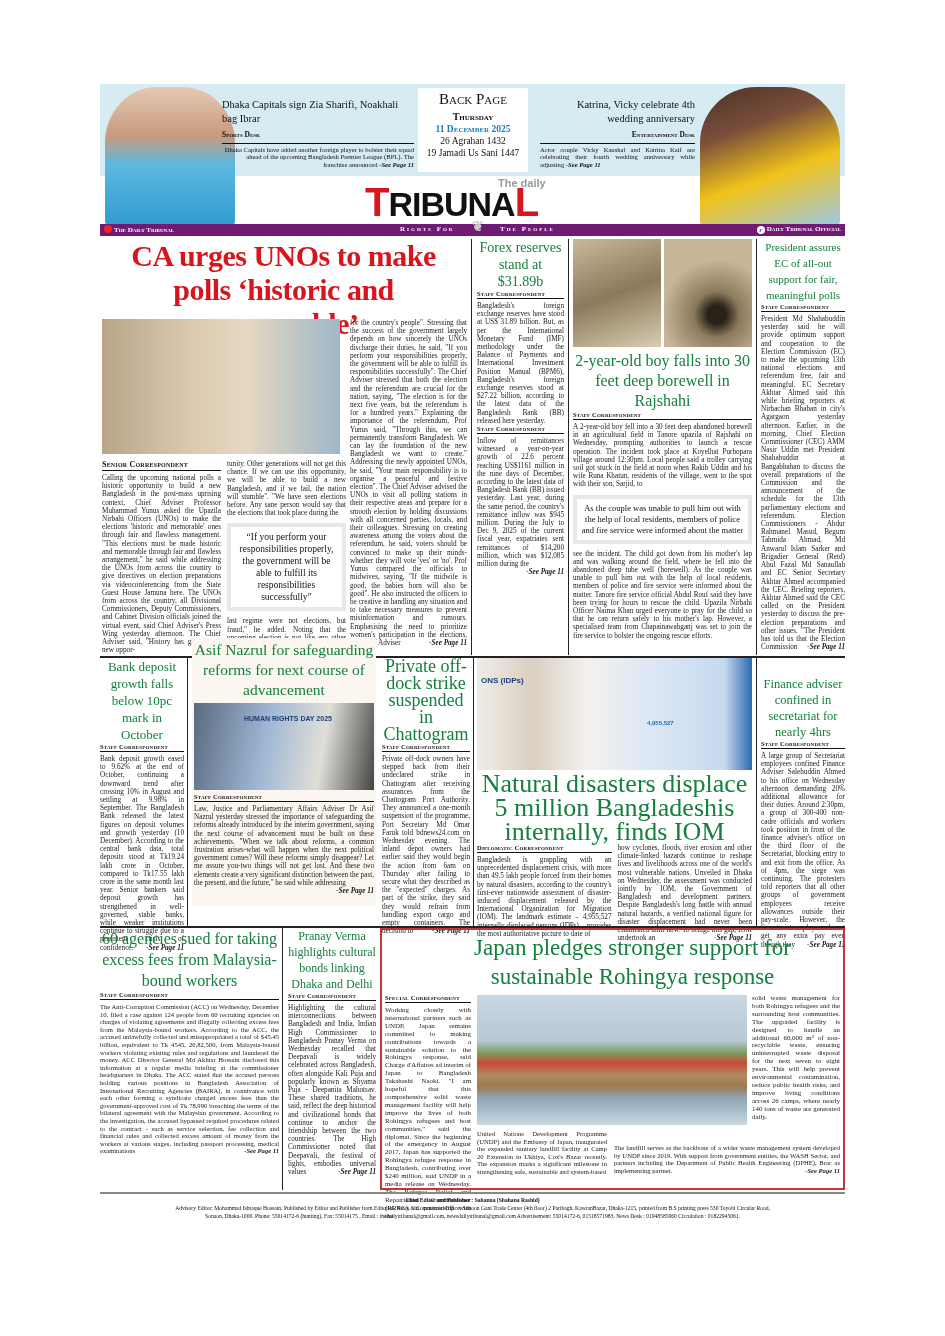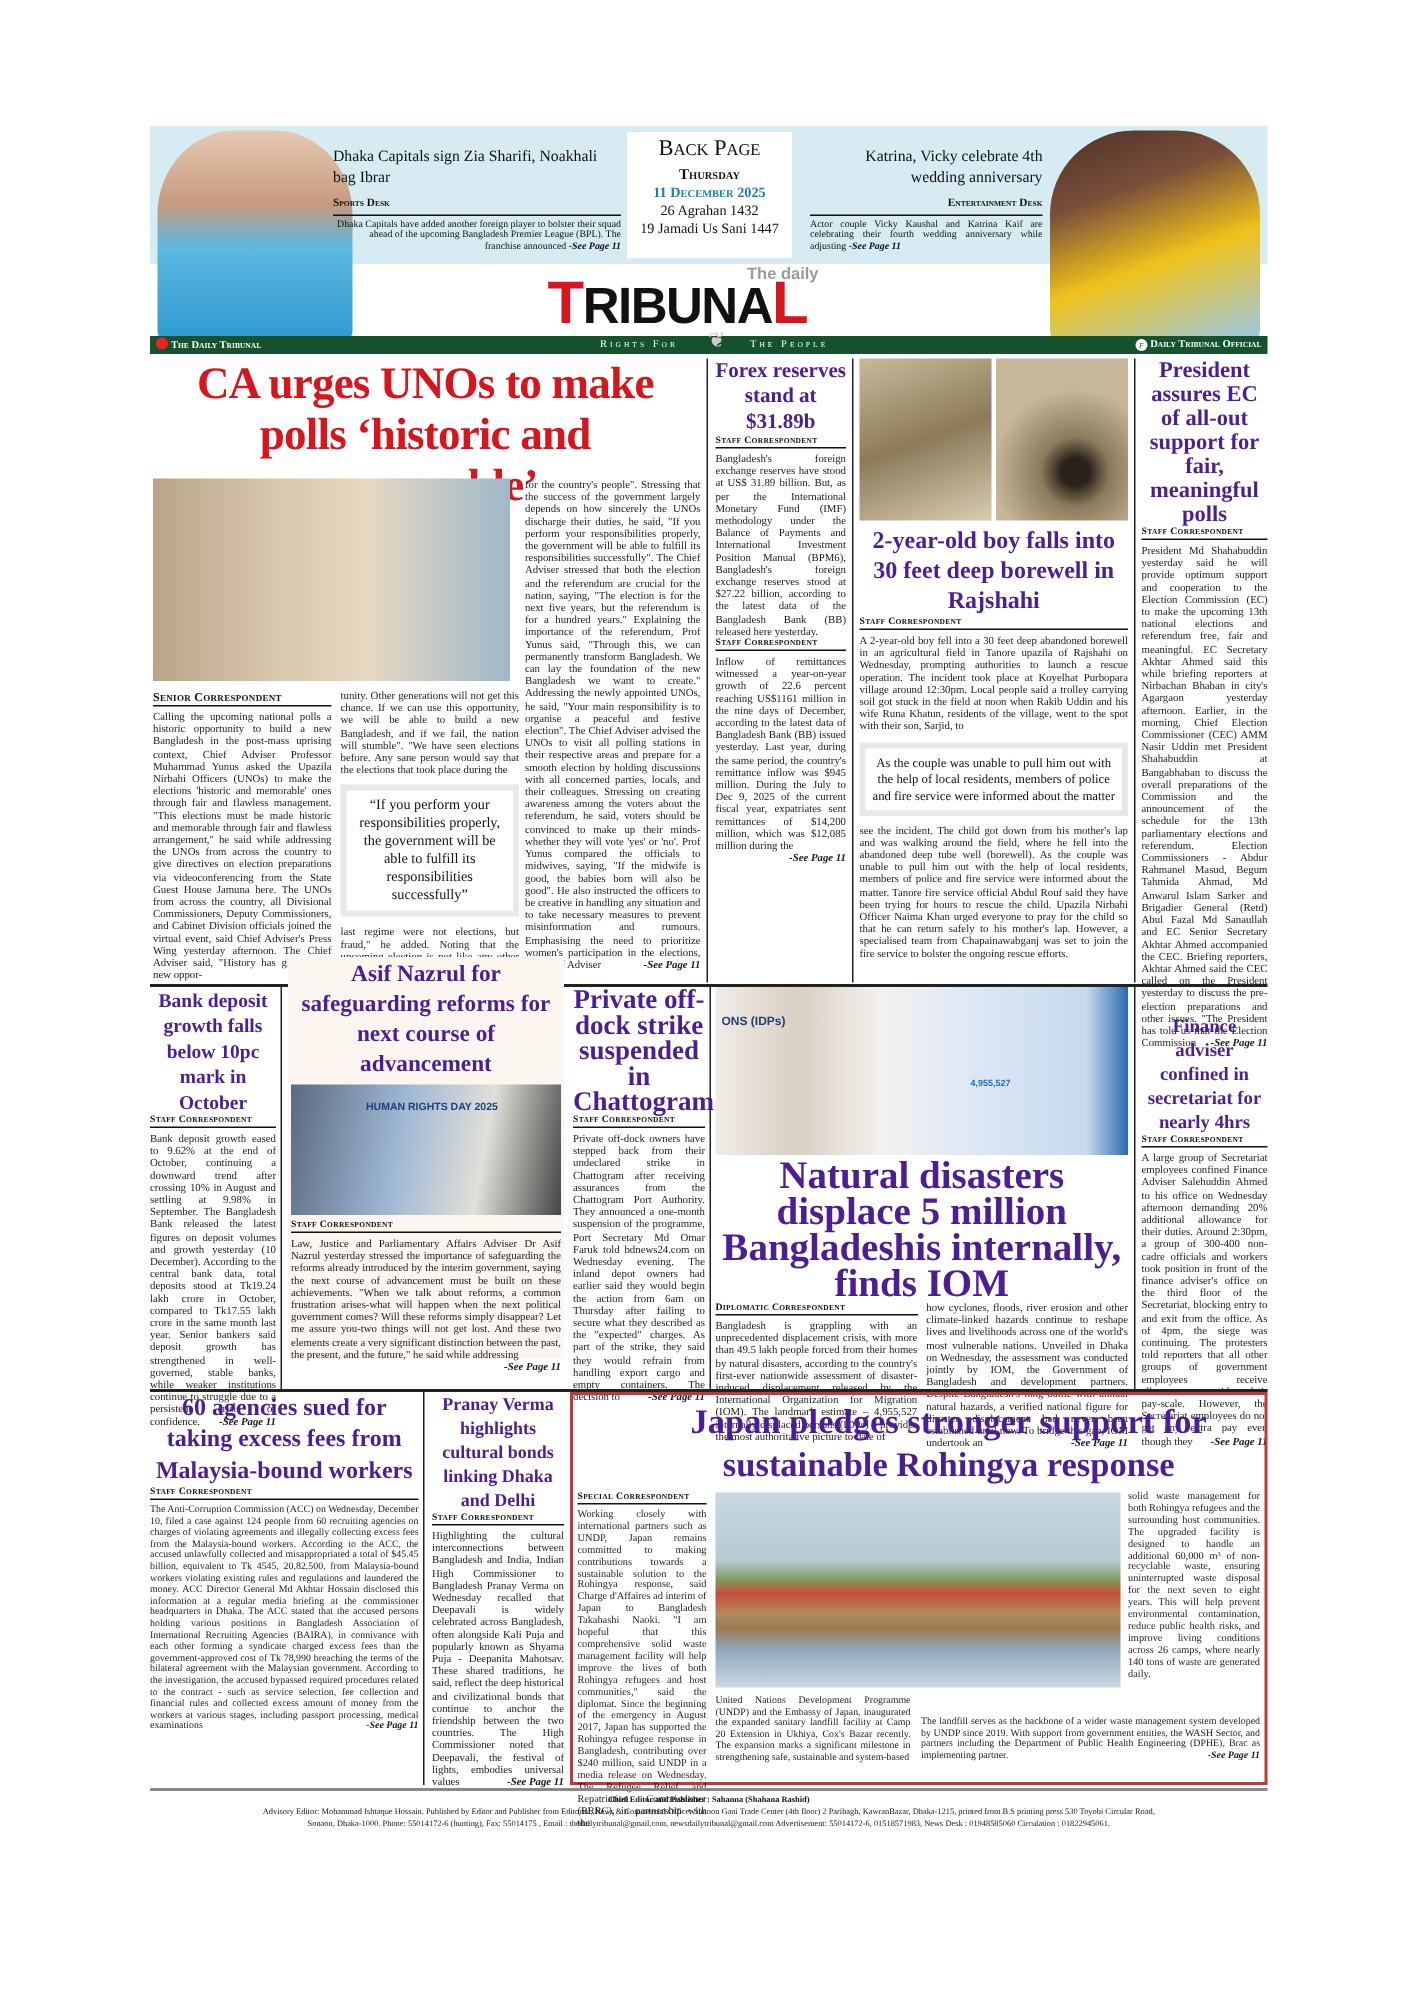--- a/index.html
+++ b/index.html
@@ -2,40 +2,40 @@
 <html><head>
 <meta charset="utf-8">
 <style>
 *{box-sizing:border-box;margin:0;padding:0}
 html,body{width:945px;height:1336px;background:#fff;overflow:hidden}
 body{font-family:"Liberation Serif",serif;color:#111;position:relative}
 .page{position:absolute;left:100px;top:82px;width:745px}
 .p{text-align:justify;font-size:7.2px;line-height:8.2px;color:#1a1a1a;hyphens:auto}
 .p .see{font-style:italic;font-weight:bold;float:right}
 .sc{font-variant:small-caps;font-weight:bold;font-size:8px;letter-spacing:.2px;border-bottom:1.5px solid #111;padding-bottom:1px;margin-bottom:3px}
-.hd{text-align:center;font-weight:bold;color:#4c1d95}
+.hd{text-align:center;font-weight:normal;color:#15803d}
 .vr{border-right:1.5px solid #222}
 .abs{position:absolute}
 
 .mast{position:absolute;left:0;top:0;width:745px;height:155px;background:#fff}
 .mband{position:absolute;left:0;top:2px;width:745px;height:92px;background:#d6ebf2}
 .photo-left{position:absolute;left:5px;top:5px;width:130px;height:140px;background:linear-gradient(180deg,#e6c9b4 0%,#c79a7e 35%,#5fb8df 55%,#2f9ad1 100%);border-radius:40% 40% 6px 6px}
 .photo-right{position:absolute;left:600px;top:5px;width:140px;height:140px;background:linear-gradient(160deg,#4b3126 0%,#7a4f3a 30%,#f0c21a 60%,#9cc8e8 100%);border-radius:40% 40% 6px 6px}
 .box-date{position:absolute;left:318px;top:6px;width:110px;height:84px;background:#fff;text-align:center}
 .bp{font-variant:small-caps;font-weight:normal;font-size:15px;margin-top:3px}
 .dt{font-size:9.5px;line-height:12px}
 .dt.b{font-variant:small-caps;font-weight:bold;font-size:10px;margin-top:3px}
 .dt.blue{color:#1b7db5;font-variant:small-caps;font-weight:bold}
 .tease{position:absolute;font-size:10.5px;line-height:14px}
 .tease .sub{font-variant:small-caps;font-weight:bold;font-size:7.5px;border-bottom:1.5px solid #111;padding-bottom:1px;margin-top:2px}
 .tease .body{font-size:6.6px;line-height:7.4px;margin-top:2px}
 .logo-daily{position:absolute;left:398px;top:95px;font-family:"Liberation Sans",sans-serif;font-weight:bold;color:#999;font-size:11px}
 .logo{position:absolute;left:265px;top:102px;font-family:"Liberation Sans",sans-serif;font-weight:900;font-size:34px;letter-spacing:-1px;color:#111;line-height:36px}
 .logo .red{color:#d8141c;font-size:40px}
-.navbar{position:absolute;left:0;top:142px;width:745px;height:12px;background:#14532d;color:#fff;font-size:7px;font-variant:small-caps;font-weight:normal}
+.navbar{position:absolute;left:0;top:142px;width:745px;height:12px;background:#701a75;color:#fff;font-size:7px;font-variant:small-caps;font-weight:bold}
 .navbar span{position:absolute;top:1px}
 .yt{display:inline-block;width:8px;height:8px;background:#e22;border-radius:50%;margin-right:2px;vertical-align:-1px}
 .fb{display:inline-block;width:8px;height:8px;background:#fff;border-radius:50%;margin-right:2px;vertical-align:-1px;color:#2c3f79;font-size:7px;line-height:8px;text-align:center}
 .img{background:#ccc}
 .pull{background:#e8e8e8;padding:4px;margin:6px 0}
 .pull div{background:#fff;text-align:center;font-size:9.5px;line-height:12px;padding:4px}
 .sep{position:absolute;height:1.5px;background:#222}
 </style>
 </head>
 <body>
@@ -109,21 +109,21 @@
     <h2 class="hd" style="font-size:16px;line-height:20px;margin-top:4px">2-year-old boy falls into 30 feet deep borewell in Rajshahi</h2>
     <div class="sc" style="font-size:6.5px">Staff Correspondent</div>
     <p class="p">A 2-year-old boy fell into a 30 feet deep abandoned borewell in an agricultural field in Tanore upazila of Rajshahi on Wednesday, prompting authorities to launch a rescue operation. The incident took place at Koyelhat Purbopara village around 12:30pm. Local people said a trolley carrying soil got stuck in the field at noon when Rakib Uddin and his wife Runa Khatun, residents of the village, went to the spot with their son, Sarjid, to</p>
     <div class="pull">
         <div style="font-size:8.5px;line-height:11px">As the couple was unable to pull him out with the help of local residents, members of police and fire service were informed about the matter</div>
       </div>
     <p class="p">see the incident. The child got down from his mother's lap and was walking around the field, where he fell into the abandoned deep tube well (borewell). As the couple was unable to pull him out with the help of local residents, members of police and fire service were informed about the matter. Tanore fire service official Abdul Rouf said they have been trying for hours to rescue the child. Upazila Nirbahi Officer Naima Khan urged everyone to pray for the child so that he can return safely to his mother's lap. However, a specialised team from Chapainawabganj was set to join the fire service to bolster the ongoing rescue efforts.</p>
   </div>
 
   <div class="abs" style="left:661px;top:157px;width:84px;height:416px">
-    <h2 class="hd" style="font-size:15px;line-height:16px">President assures EC of all-out support for fair, meaningful polls</h2>
+    <h2 class="hd" style="font-size:11px;line-height:16px">President assures EC of all-out support for fair, meaningful polls</h2>
     <div class="sc" style="font-size:6.5px">Staff Correspondent</div>
     <p class="p"><span>President Md Shahabuddin yesterday said he will provide optimum support and cooperation to the Election Commission (EC) to make the upcoming 13th national elections and referendum free, fair and meaningful. EC Secretary Akhtar Ahmed said this while briefing reporters at Nirbachan Bhaban in city's Agargaon yesterday afternoon. Earlier, in the morning, Chief Election Commissioner (CEC) AMM Nasir Uddin met President Shahabuddin at Bangabhaban to discuss the overall preparations of the Commission and the announcement of the schedule for the 13th parliamentary elections and referendum. Election Commissioners - Abdur Rahmanel Masud, Begum Tahmida Ahmad, Md Anwarul Islam Sarker and Brigadier General (Retd) Abul Fazal Md Sanaullah and EC Senior Secretary Akhtar Ahmed accompanied the CEC. Briefing reporters, Akhtar Ahmed said the CEC called on the President yesterday to discuss the pre-election preparations and other issues. "The President has told us that the Election Commission</span> <span class="see">-See Page 11</span></p>
   </div>
 
   <div class="sep" style="left:0;top:574px;width:745px"></div>
 
   <div class="abs vr" style="left:0;top:576px;width:88px;height:268px;padding-right:3px">
     <h2 class="hd" style="font-size:13px;line-height:17px">Bank deposit growth falls below 10pc mark in October</h2>
     <div class="sc" style="font-size:6.5px">Staff Correspondent</div>
     <p class="p"><span>Bank deposit growth eased to 9.62% at the end of October, continuing a downward trend after crossing 10% in August and settling at 9.98% in September. The Bangladesh Bank released the latest figures on deposit volumes and growth yesterday (10 December). According to the central bank data, total deposits stood at Tk19.24 lakh crore in October, compared to Tk17.55 lakh crore in the same month last year. Senior bankers said deposit growth has strengthened in well-governed, stable banks, while weaker institutions continue to struggle due to a persistent crisis of confidence.</span> <span class="see">-See Page 11</span></p>

